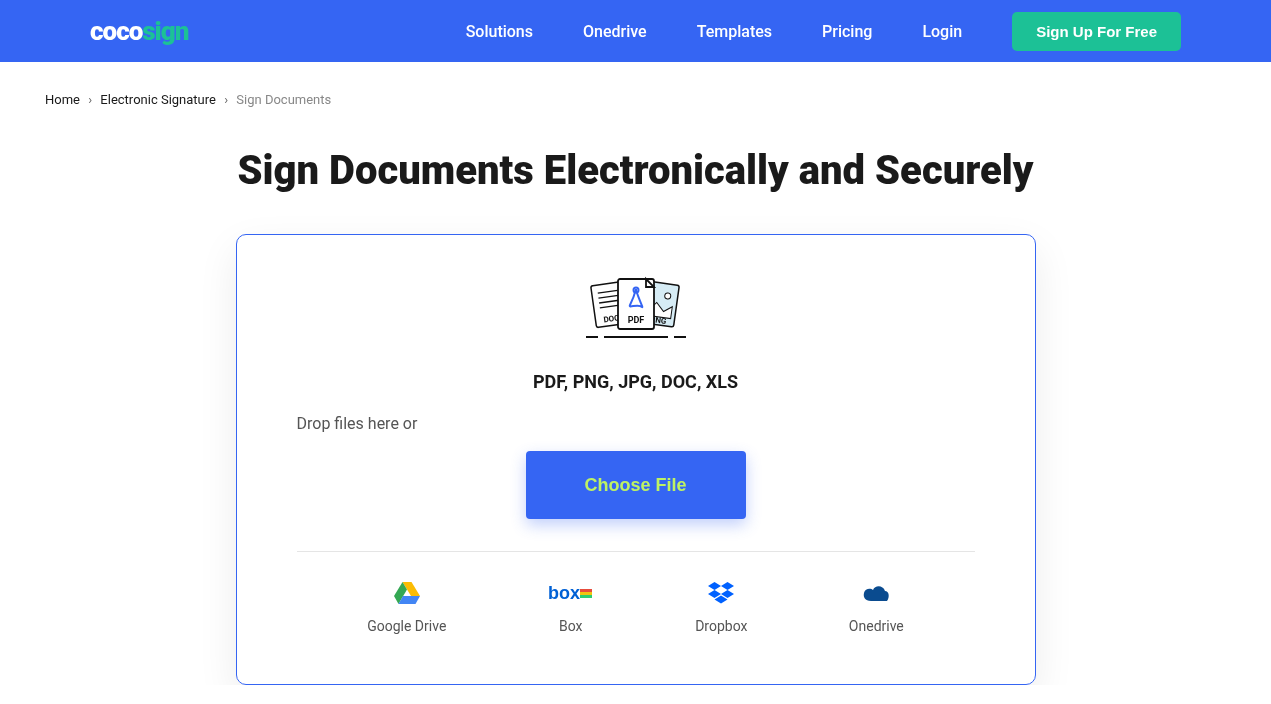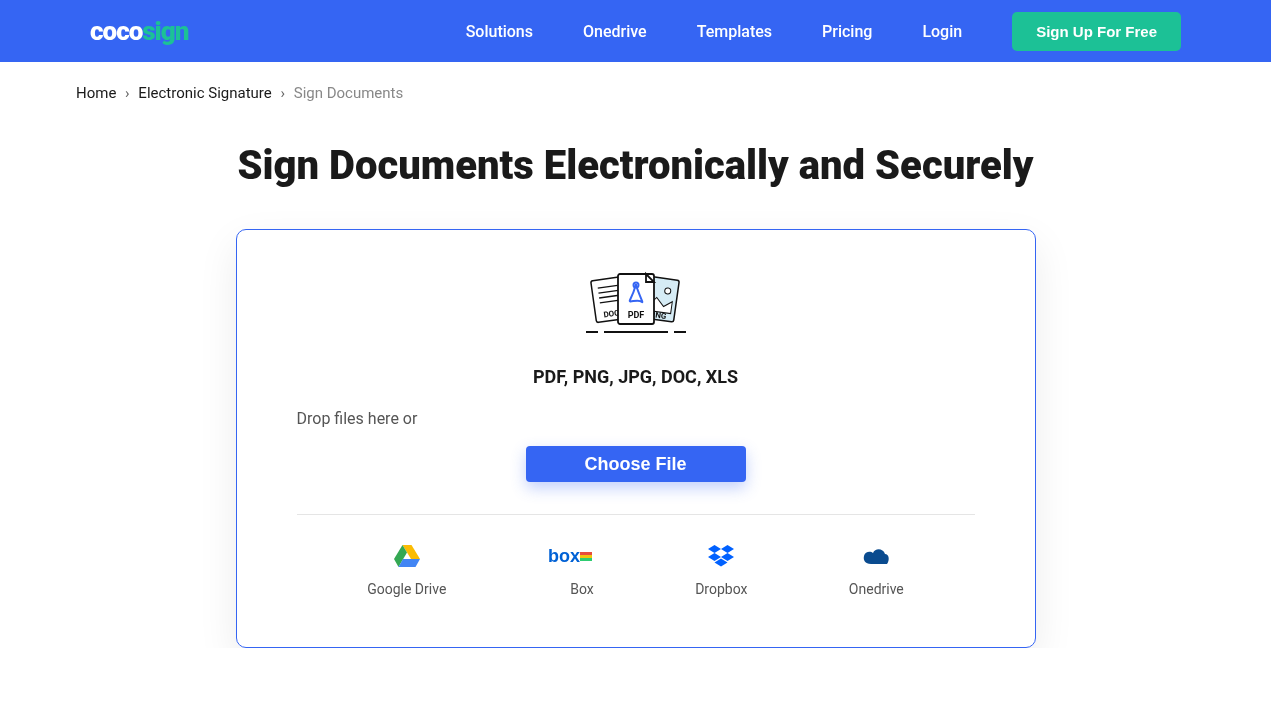--- a/index.html
+++ b/index.html
@@ -36,23 +36,24 @@
   color: #fff;
   border: none;
   padding: 11px 24px;
   border-radius: 5px;
   font-size: 15px;
   font-weight: 600;
   cursor: pointer;
 }
 
 .breadcrumb {
-  padding: 22px 76px;
-  font-size: 15px;
+  padding: 22px 45px;
+  font-size: 13px;
   color: #333;
+  margin-top: 8px;
 }
 .breadcrumb a { color: #1a1a1a; text-decoration: none; cursor: pointer; }
 .breadcrumb .sep { margin: 0 5px; color: #666; }
 .breadcrumb .current { color: #888; }
 
 .hero-title {
   text-align: center;
   font-size: 40px;
   font-weight: 900;
   color: #1a1a1a;
@@ -84,44 +85,44 @@
 .drop-text {
   text-align: left;
   font-size: 16px;
   color: #555;
   margin-bottom: 18px;
 }
 .choose-btn {
   display: block;
   margin: 0 auto;
   background: #3565f3;
-  color: #ffffff;
+  color: #bef264;
   border: none;
   width: 220px;
-  height: 36px;
+  height: 68px;
   border-radius: 4px;
   font-size: 18px;
   font-weight: 600;
   cursor: pointer;
   box-shadow: 0 6px 15px rgba(53,101,243,0.3);
 }
 
 .divider {
   border: none;
   border-top: 1px solid #e5e5e5;
   margin: 32px 0 30px;
 }
 
 .providers {
   display: flex;
   justify-content: space-around;
   padding: 0 20px;
 }
 .provider {
-  text-align: right;
+  text-align: center;
   cursor: pointer;
 }
 .provider-icon {
   height: 22px;
   display: flex;
   align-items: center;
   justify-content: center;
   margin-bottom: 14px;
 }
 .provider-label {

